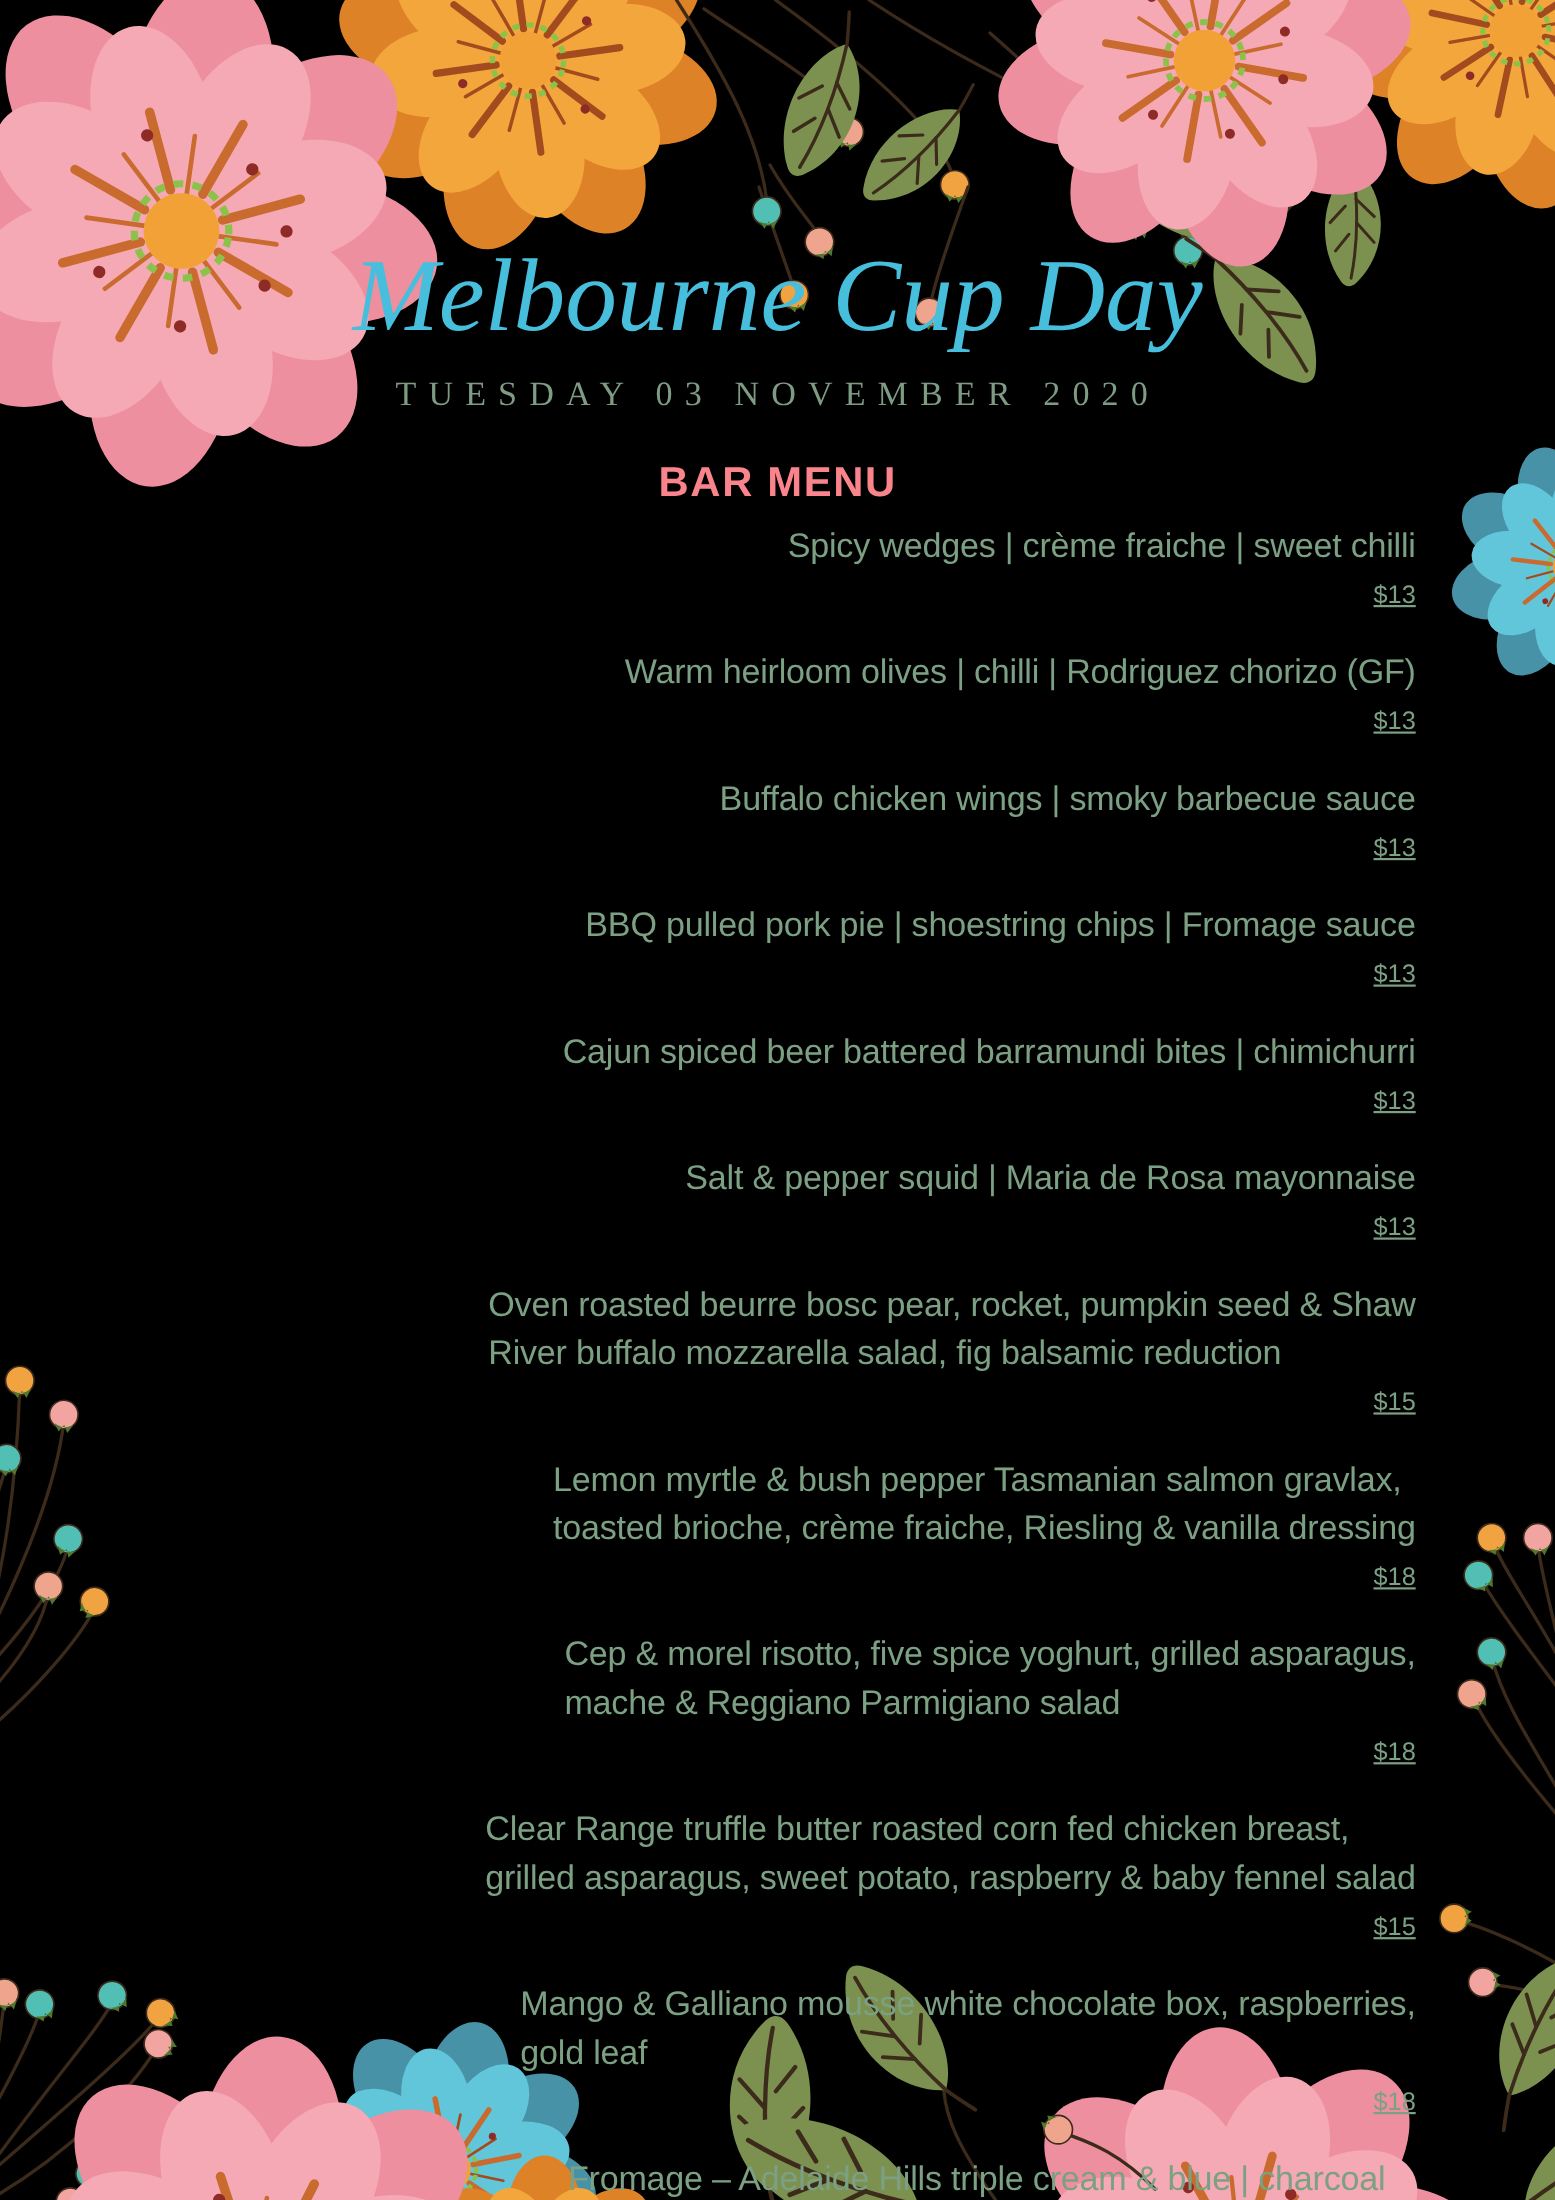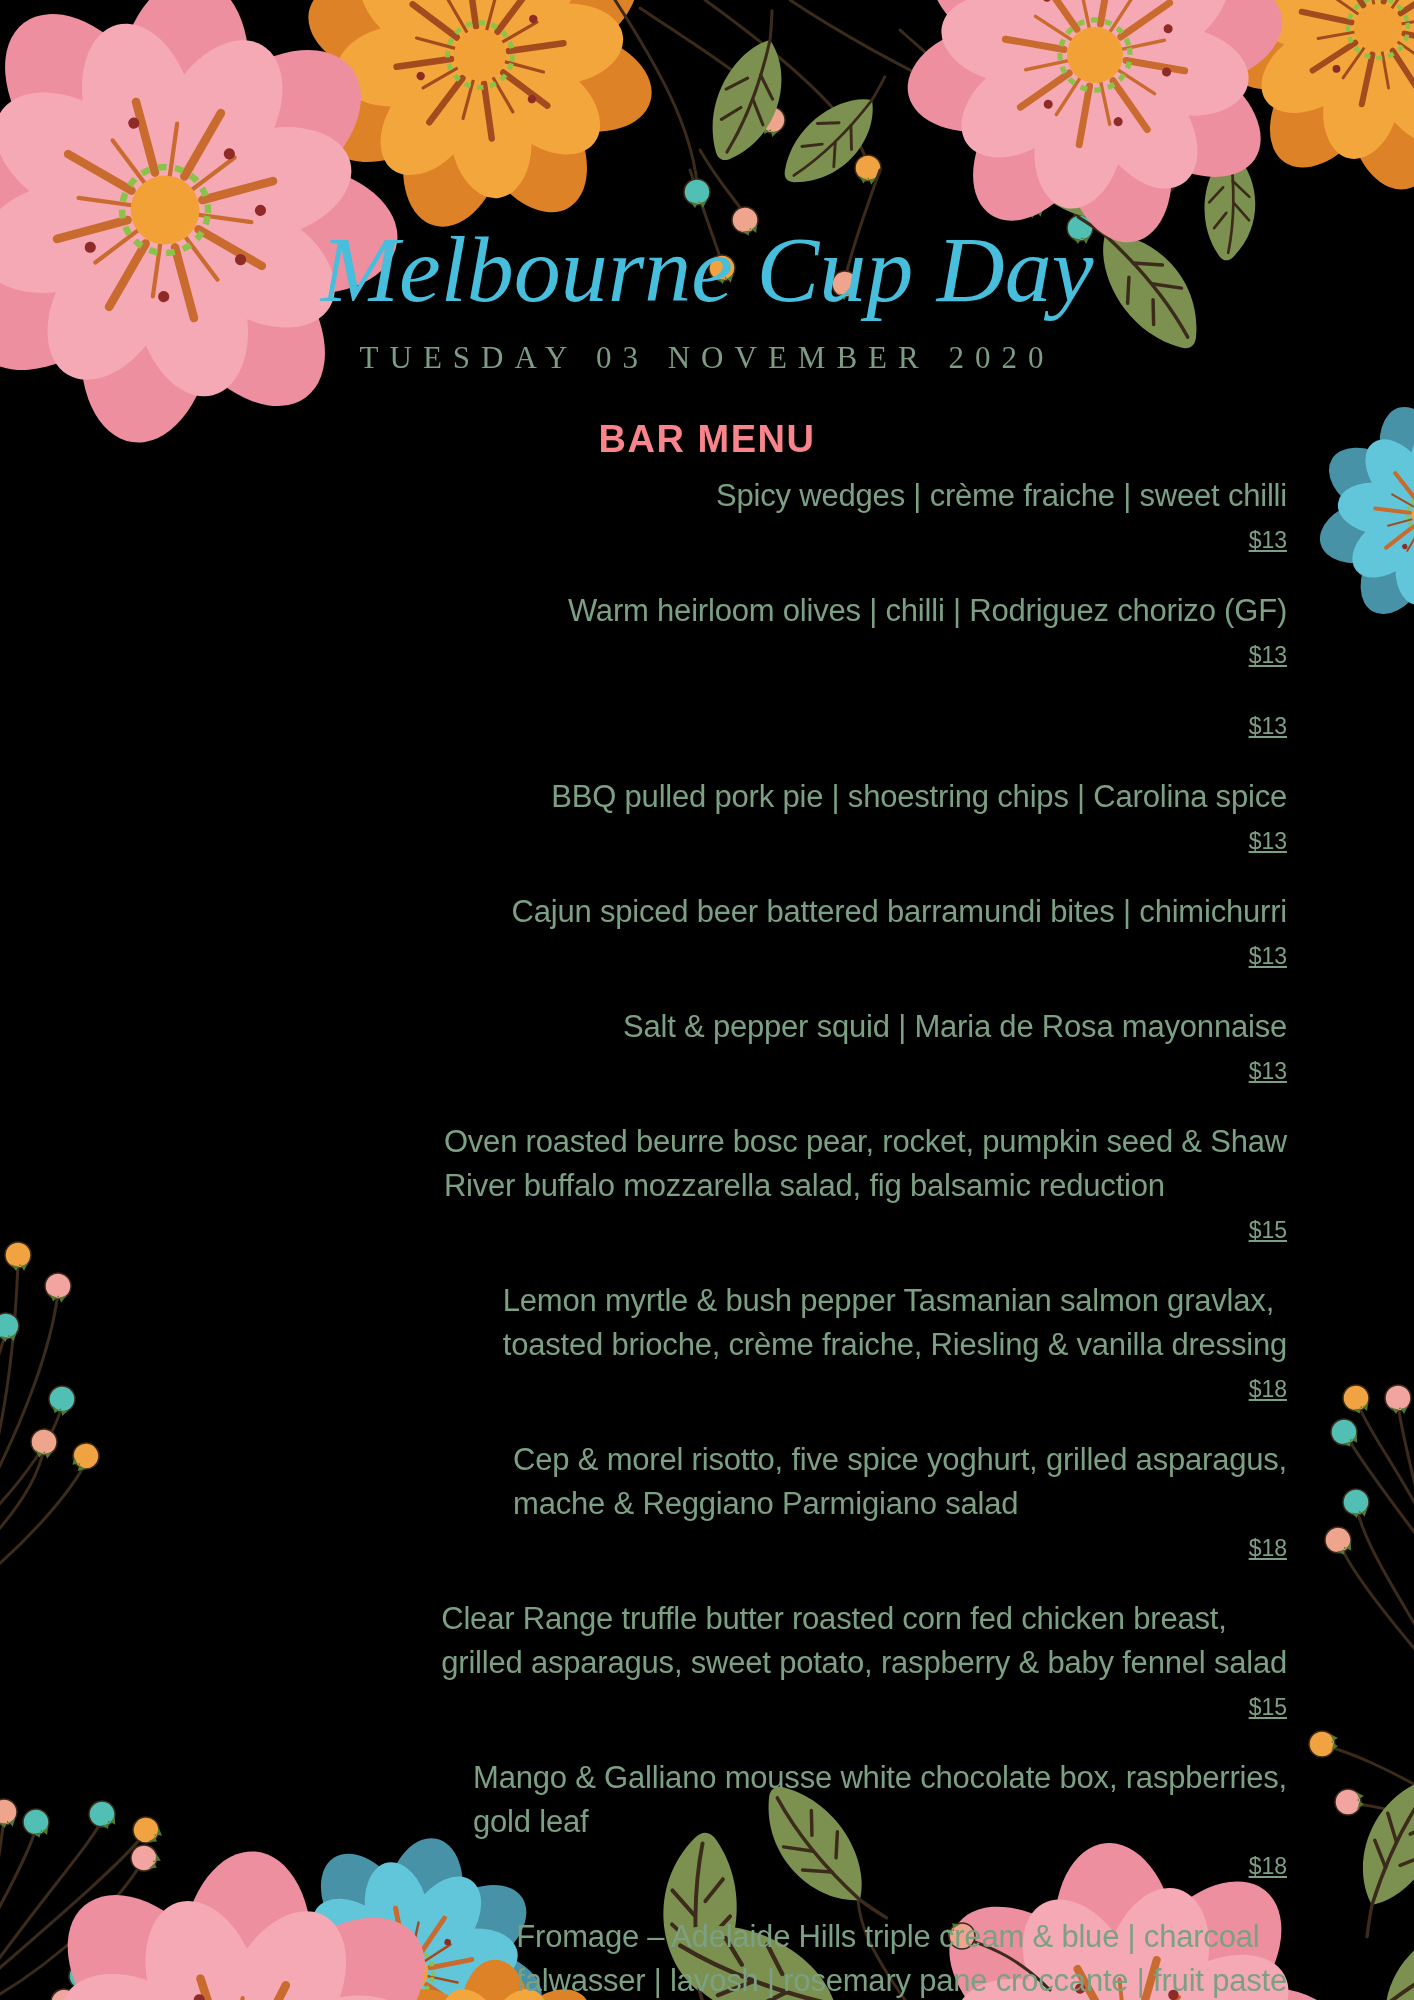--- a/index.html
+++ b/index.html
@@ -251,24 +251,25 @@
   <main class="menu">
     <div class="row">
       <div class="nm">Spicy wedges | crème fraiche | sweet chilli</div>
       <div class="pr">$13</div>
     </div>
     <div class="row">
       <div class="nm">Warm heirloom olives | chilli | Rodriguez chorizo (GF)</div>
       <div class="pr">$13</div>
     </div>
     <div class="row">
-      <div class="pr">$13</div>
-    </div>
-    <div class="row">
-      <div class="nm">BBQ pulled pork pie | shoestring chips | Carolina spice</div>
+      <div class="nm">Buffalo chicken wings | smoky barbecue sauce</div>
+      <div class="pr">$13</div>
+    </div>
+    <div class="row">
+      <div class="nm">BBQ pulled pork pie | shoestring chips | Fromage sauce</div>
       <div class="pr">$13</div>
     </div>
     <div class="row">
       <div class="nm">Cajun spiced beer battered barramundi bites | chimichurri</div>
       <div class="pr">$13</div>
     </div>
     <div class="row">
       <div class="nm">Salt &amp; pepper squid | Maria de Rosa mayonnaise</div>
       <div class="pr">$13</div>
     </div>

